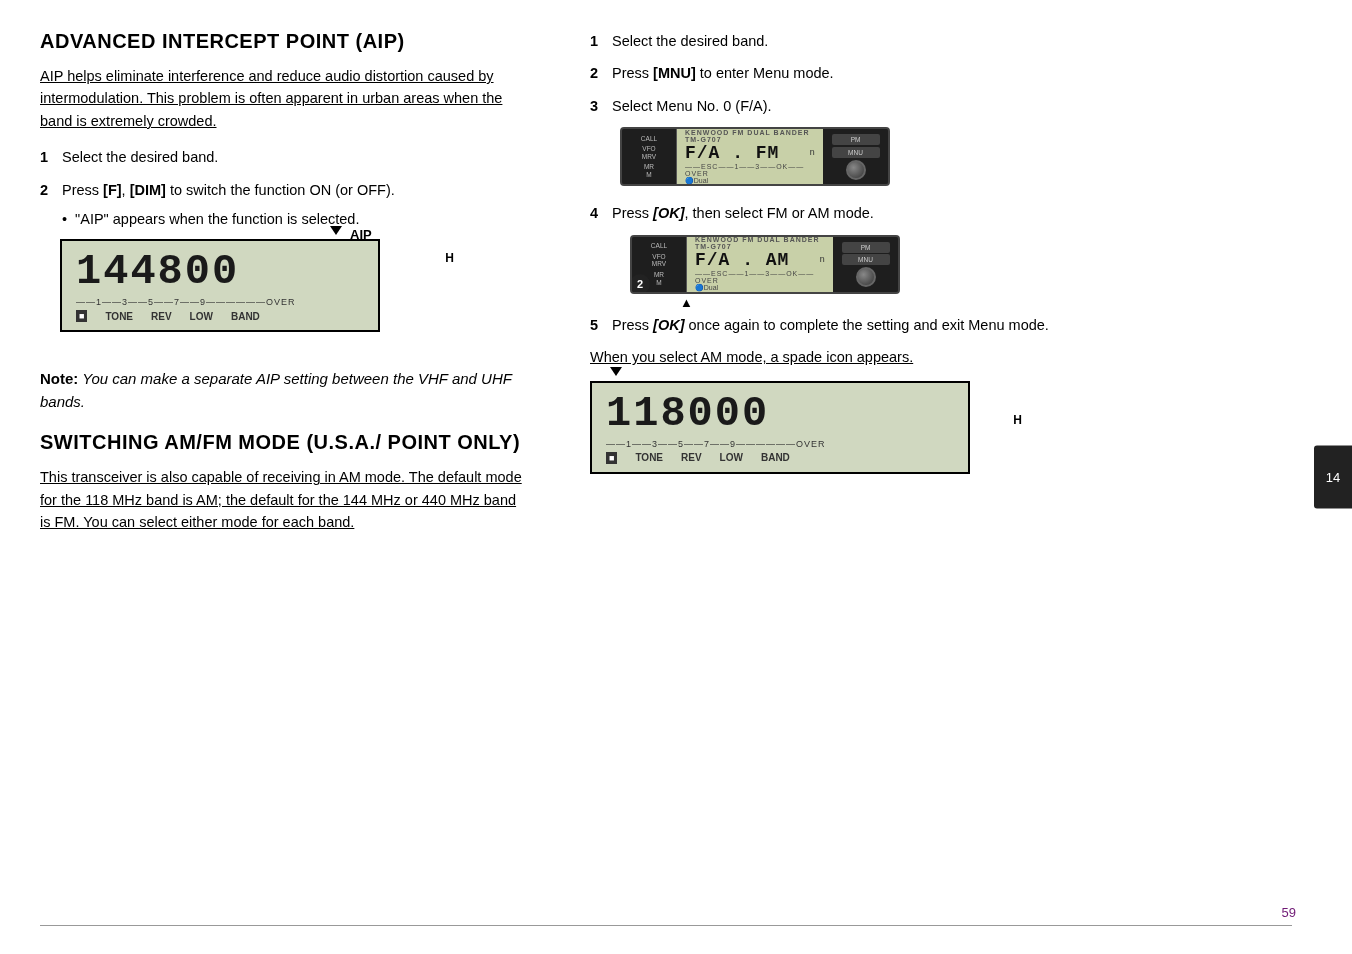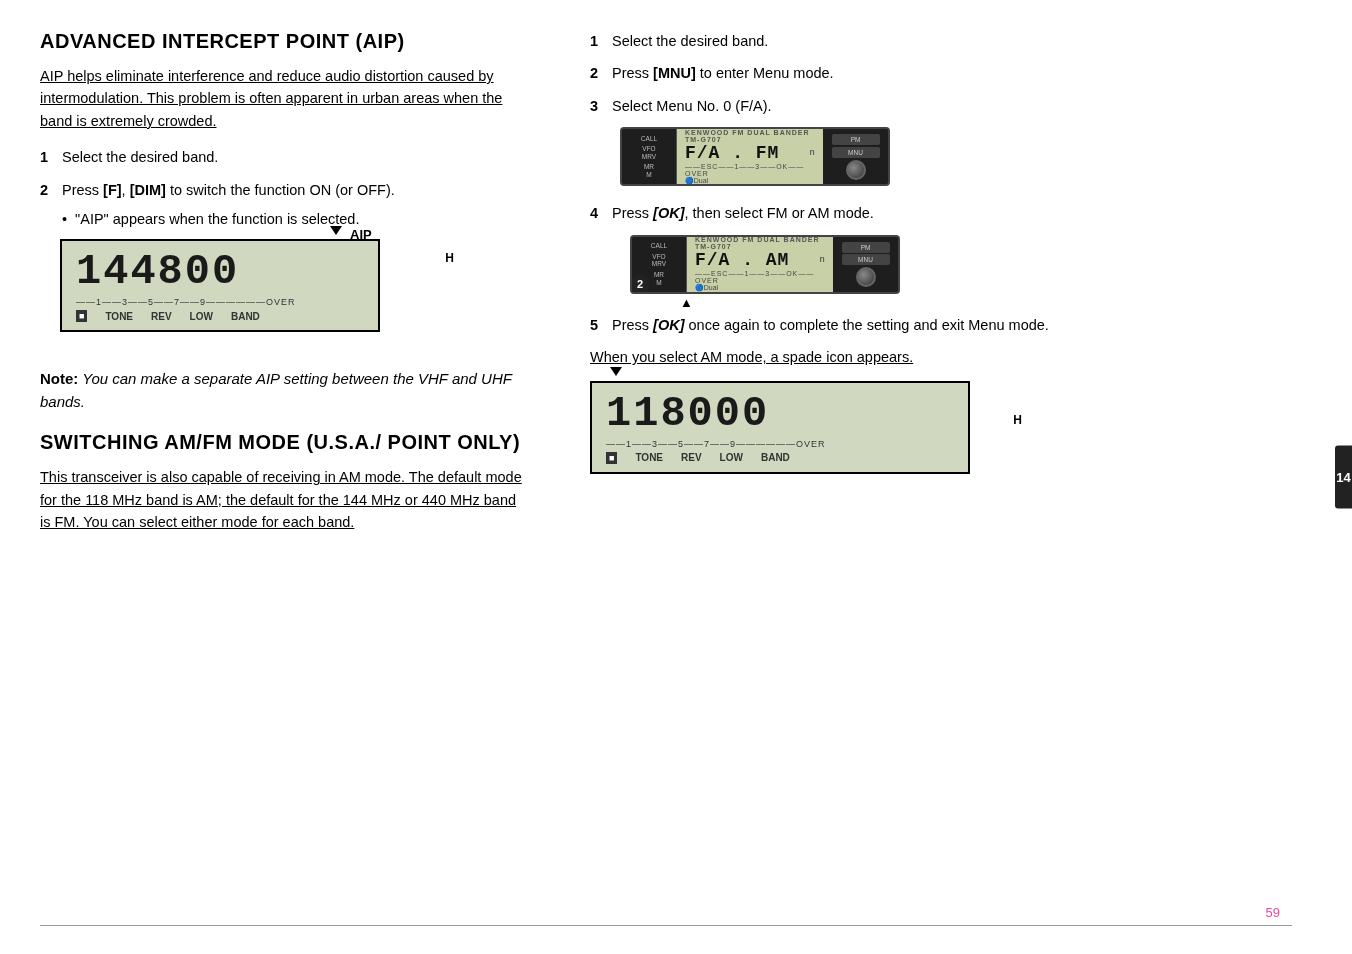--- a/index.html
+++ b/index.html
@@ -108,23 +108,23 @@
     .lcd-labels .icon-b {
       background: #333;
       color: #fff;
       font-size: 9px;
       padding: 1px 3px;
       font-weight: bold;
     }
     .page-num-text {
       position: absolute;
       bottom: 34px;
-      right: 72px;
+      right: 56px;
       font-size: 13px;
-      color: #ec4899;
+      color: #701a75;
     }
     .bottom-rule {
       position: absolute;
       bottom: 28px;
       left: 40px;
       right: 60px;
       height: 1px;
       background: #999;
     }
     
@@ -368,13 +368,13 @@
           <span>BAND</span>
         </div>
       </div>
     </div>
   </div>
 </div>
 
 <div class="bottom-rule"></div>
 <span class="page-num-text">59</span>
 
-<div style="position:absolute; right:0; top:50%; transform:translateY(-50%); background:#222; color:#fff; width:17px; padding:24px 0; font-size:13px; font-weight:bold; text-align:center; border-radius:3px 0 0 3px;">14</div>
+<div style="position:absolute; right:0; top:50%; transform:translateY(-50%); background:#222; color:#fff; width:38px; padding:24px 0; font-size:13px; font-weight:normal; text-align:center; border-radius:3px 0 0 3px;">14</div>
 
 </body></html>

